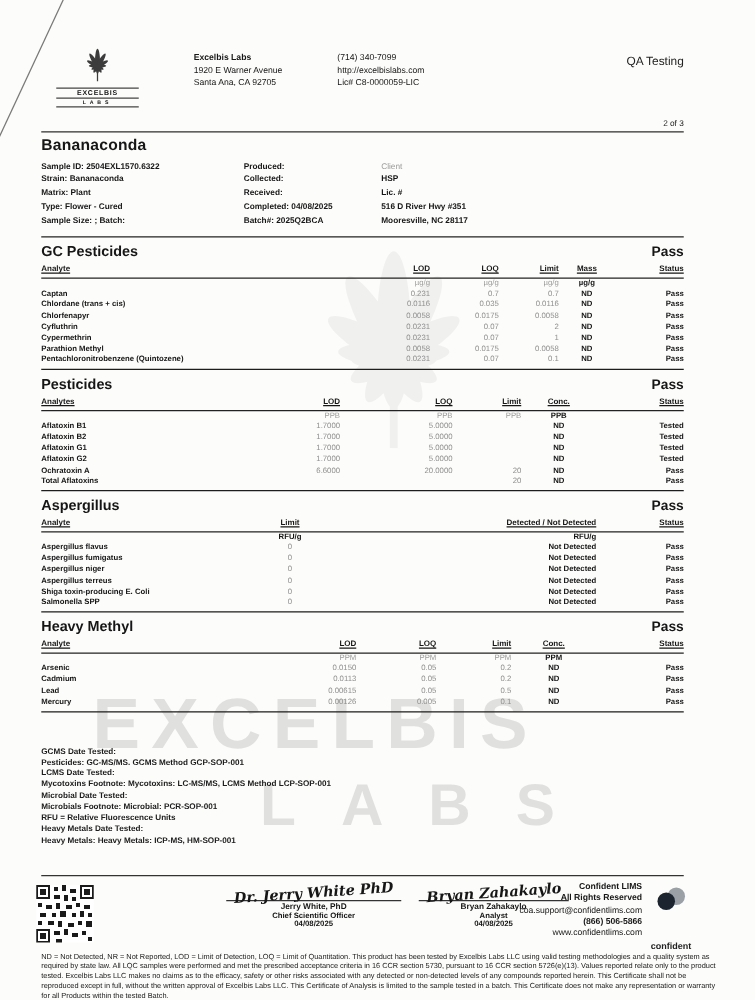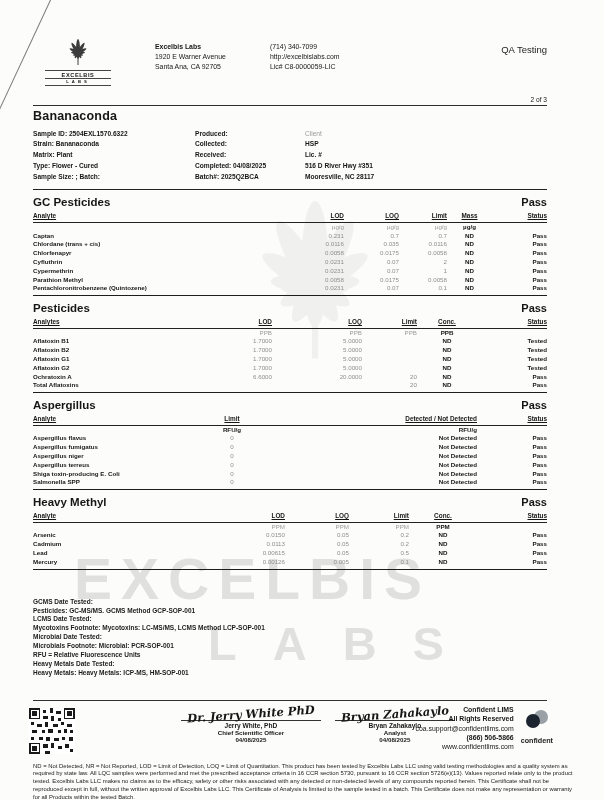--- a/index.html
+++ b/index.html
@@ -74,21 +74,21 @@
   .sig { text-align:center; }
   .sig-script { font-family:"DejaVu Serif", serif; font-style:italic; font-weight:bold; font-size:11.5px; transform:rotate(-4deg); white-space:nowrap; padding:0 6px; }
   .sig-line { border-bottom:1px solid #333; margin-top:-1px; }
   .sig-name { font-size:6.6px; font-weight:bold; margin-top:1.5px; }
   .sig-title { font-size:6.2px; font-weight:bold; }
   .sig-date { font-size:6.2px; font-weight:bold; }
   .lims { position:absolute; right:-6px; top:0; display:flex; gap:7px; align-items:flex-start; }
   .lims-text { text-align:right; font-size:6.9px; line-height:9.4px; }
   .lims-text div:nth-child(1), .lims-text div:nth-child(2), .lims-text div:nth-child(4) { font-weight:bold; }
   .confident { text-align:center; margin-top:4px; }
-  .confident-label { font-size:7.2px; font-weight:bold; color:#222; margin-top:2px; }
+  .confident-label { font-size:7.2px; font-weight:bold; color:#222; margin-top:17px; }
 
   .disclaimer { margin-top:-14px; margin-right:-30px; font-size:5.9px; line-height:7.7px; color:#1b1b1b; position:relative; z-index:2; }
 </style>
 </head>
 <body>
 
 <div class="page">
   <div class="scanline"></div>
 
   <div class="wm wm1">EXCELBIS</div>

